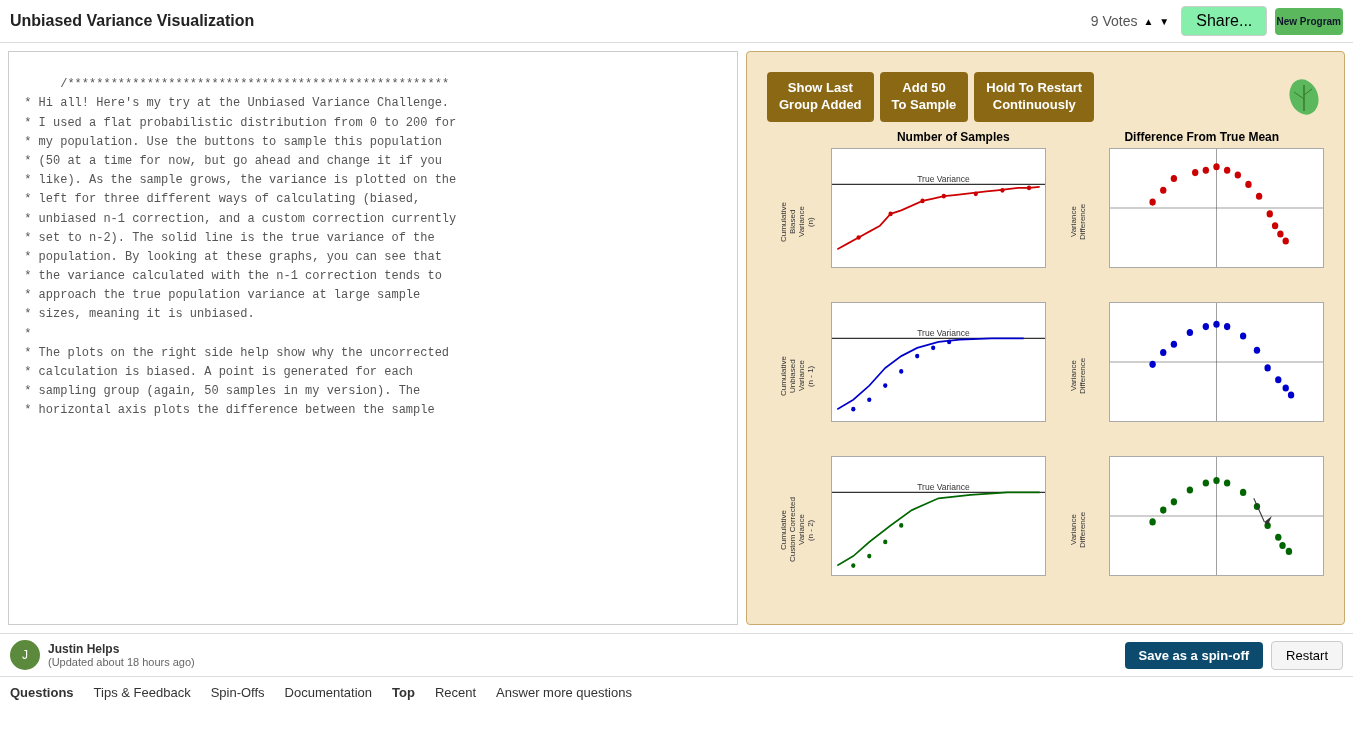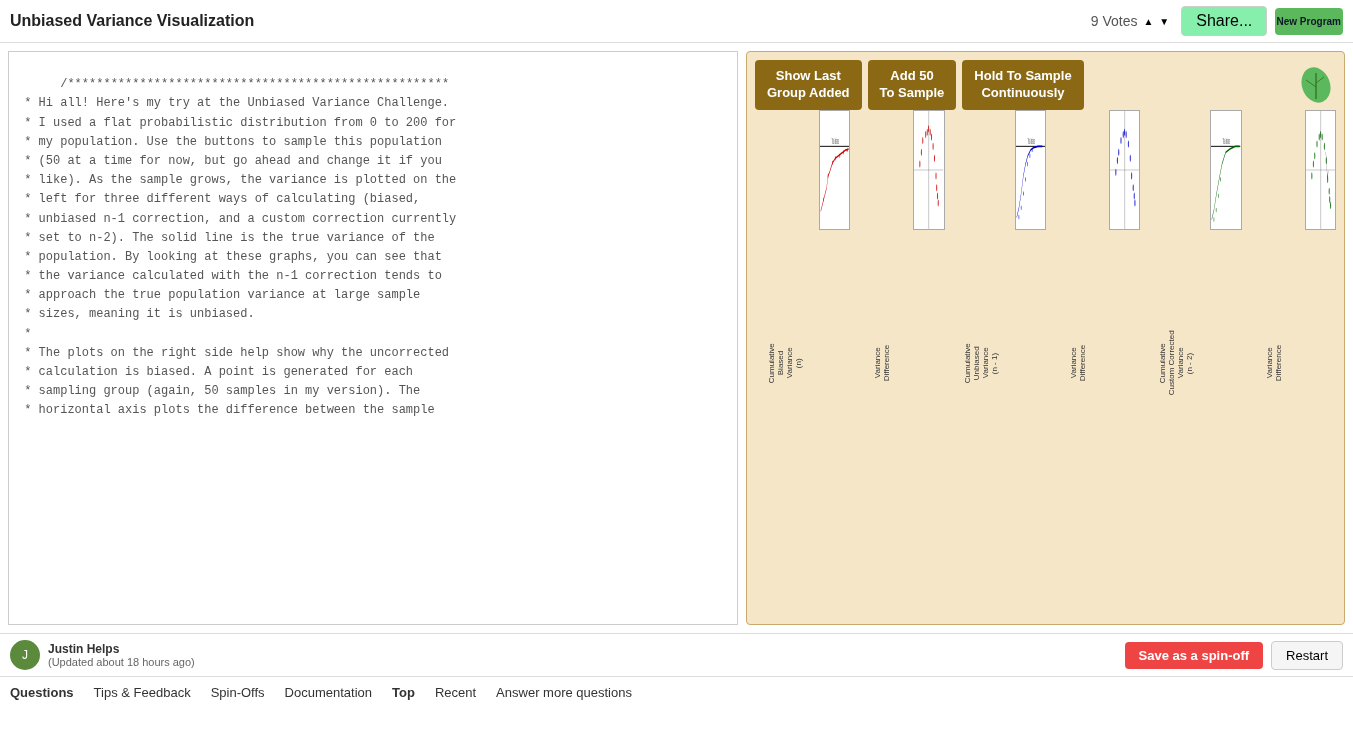--- a/index.html
+++ b/index.html
@@ -16,41 +16,41 @@
 
     
     .main-area { display: flex; padding: 8px; gap: 8px; height: 590px; }
 
     
     .code-editor { flex: 0 0 730px; display: flex; flex-direction: column; border: 1px solid #ccc; }
     .code-editor-inner { flex: 1; overflow-y: auto; background: #fff; padding: 4px 8px; font-family: 'Courier New', monospace; font-size: 12px; color: #333; line-height: 1.6; white-space: pre-wrap; }
     .code-editor-inner .comment { color: #555; }
 
     
-    .right-panel { flex: 1; background: #f5e6c8; border: 1px solid #c8a96e; border-radius: 4px; padding: 8px; display: flex; flex-direction: column; }
+    .right-panel { flex: 1; background: #f5e6c8; border: 1px solid #c8a96e; border-radius: 4px; padding: 20px; display: flex; flex-direction: column; gap: 8px; }
 
     
     .btn-row { display: flex; gap: 6px; align-items: center; }
     .brown-btn { background: #8B6914; color: #fff; border: none; border-radius: 4px; padding: 8px 12px; cursor: pointer; font-size: 13px; font-weight: bold; text-align: center; line-height: 1.3; }
     .leaf-icon { width: 40px; height: 40px; margin-left: auto; }
 
     .chart-box { background: #fff; border: 1px solid #aaa; height: 120px; position: relative; overflow: hidden; }
     .chart-svg { width: 100%; height: 100%; }
 
     
     .bottom-bar { padding: 6px 10px; border-top: 1px solid #ddd; display: flex; align-items: center; gap: 10px; }
     .user-info { display: flex; align-items: center; gap: 8px; }
     .avatar { width: 30px; height: 30px; background: #5c8a3c; border-radius: 50%; display: flex; align-items: center; justify-content: center; color: #fff; font-size: 12px; }
     .user-name { font-size: 12px; font-weight: bold; color: #333; }
     .user-updated { font-size: 11px; color: #666; }
     .based-on { margin-left: 20px; }
     .based-on-label { font-size: 11px; color: #666; }
     .based-on-link { font-size: 11px; color: #e67e22; text-decoration: underline; cursor: pointer; }
     .bottom-right { margin-left: auto; display: flex; gap: 8px; align-items: center; }
-    .save-spinoff-btn { padding: 6px 14px; background: #ef4444; color: #fff; border: none; border-radius: 4px; cursor: pointer; font-size: 13px; font-weight: bold; }
+    .save-spinoff-btn { padding: 6px 14px; background: #0c4a6e; color: #fff; border: none; border-radius: 4px; cursor: pointer; font-size: 13px; font-weight: bold; }
     .restart-btn { padding: 6px 14px; background: #f5f5f5; border: 1px solid #ccc; border-radius: 4px; cursor: pointer; font-size: 13px; }
 
     
     .nav-footer { padding: 8px 10px; display: flex; gap: 20px; align-items: center; border-top: 1px solid #ddd; }
     .nav-link { font-size: 13px; color: #333; cursor: pointer; }
     .nav-link.bold { font-weight: bold; }
 
     
     ::-webkit-scrollbar { width: 8px; }
     ::-webkit-scrollbar-track { background: #f0f0f0; }
@@ -96,37 +96,41 @@
     </div>
   </div>
 
   <div class="right-panel">
 
     <div class="btn-row">
       <button class="brown-btn" style="white-space:pre-line;">Show Last
 Group Added</button>
       <button class="brown-btn" style="white-space:pre-line;">Add 50
 To Sample</button>
-      <button class="brown-btn" style="white-space:pre-line;">Hold To Sample
+      <button class="brown-btn" style="white-space:pre-line;">Hold To Restart
 Continuously</button>
 
       <div class="leaf-icon">
         <svg viewBox="0 0 40 40" xmlns="http://www.w3.org/2000/svg">
           <ellipse cx="20" cy="20" rx="14" ry="18" fill="#5cb85c" transform="rotate(-20 20 20)"></ellipse>
           <line x1="20" y1="34" x2="20" y2="8" stroke="#3a7a2a" stroke-width="1.5"></line>
           <line x1="20" y1="22" x2="10" y2="15" stroke="#3a7a2a" stroke-width="1"></line>
           <line x1="20" y1="18" x2="28" y2="12" stroke="#3a7a2a" stroke-width="1"></line>
         </svg>
       </div>
     </div>
 
     <div style="display:flex; flex-direction:column; flex:1; gap:4px;">
 
-
-      <div style="display:flex; flex-direction:row; gap:6px; flex:1;">
+      <div style="display:flex; gap:4px; padding-left:64px;">
+        <div style="flex:1; text-align:center; font-size:12px; font-weight:bold;">Number of Samples</div>
+        <div style="flex:1; text-align:center; font-size:12px; font-weight:bold;">Difference From True Mean</div>
+      </div>
+
+      <div style="display:flex; flex-direction:column; gap:6px; flex:1;align-items:flex-end;">
 
         <div style="display:flex; gap:4px; flex:1; align-items:stretch;">
           <div style="width:60px; font-size:8px; color:#333; writing-mode:vertical-rl; transform:rotate(180deg); text-align:center; display:flex; align-items:center; justify-content:center; white-space:pre;">Cumulative
 Biased
 Variance
 (n)</div>
           <div class="chart-box" style="flex:1;">
             <svg class="chart-svg" viewBox="0 0 200 100" preserveAspectRatio="none">
               <line x1="0" y1="30" x2="200" y2="30" stroke="#333" stroke-width="1"></line>
               <text x="80" y="28" font-size="8" fill="#333">True Variance</text>

